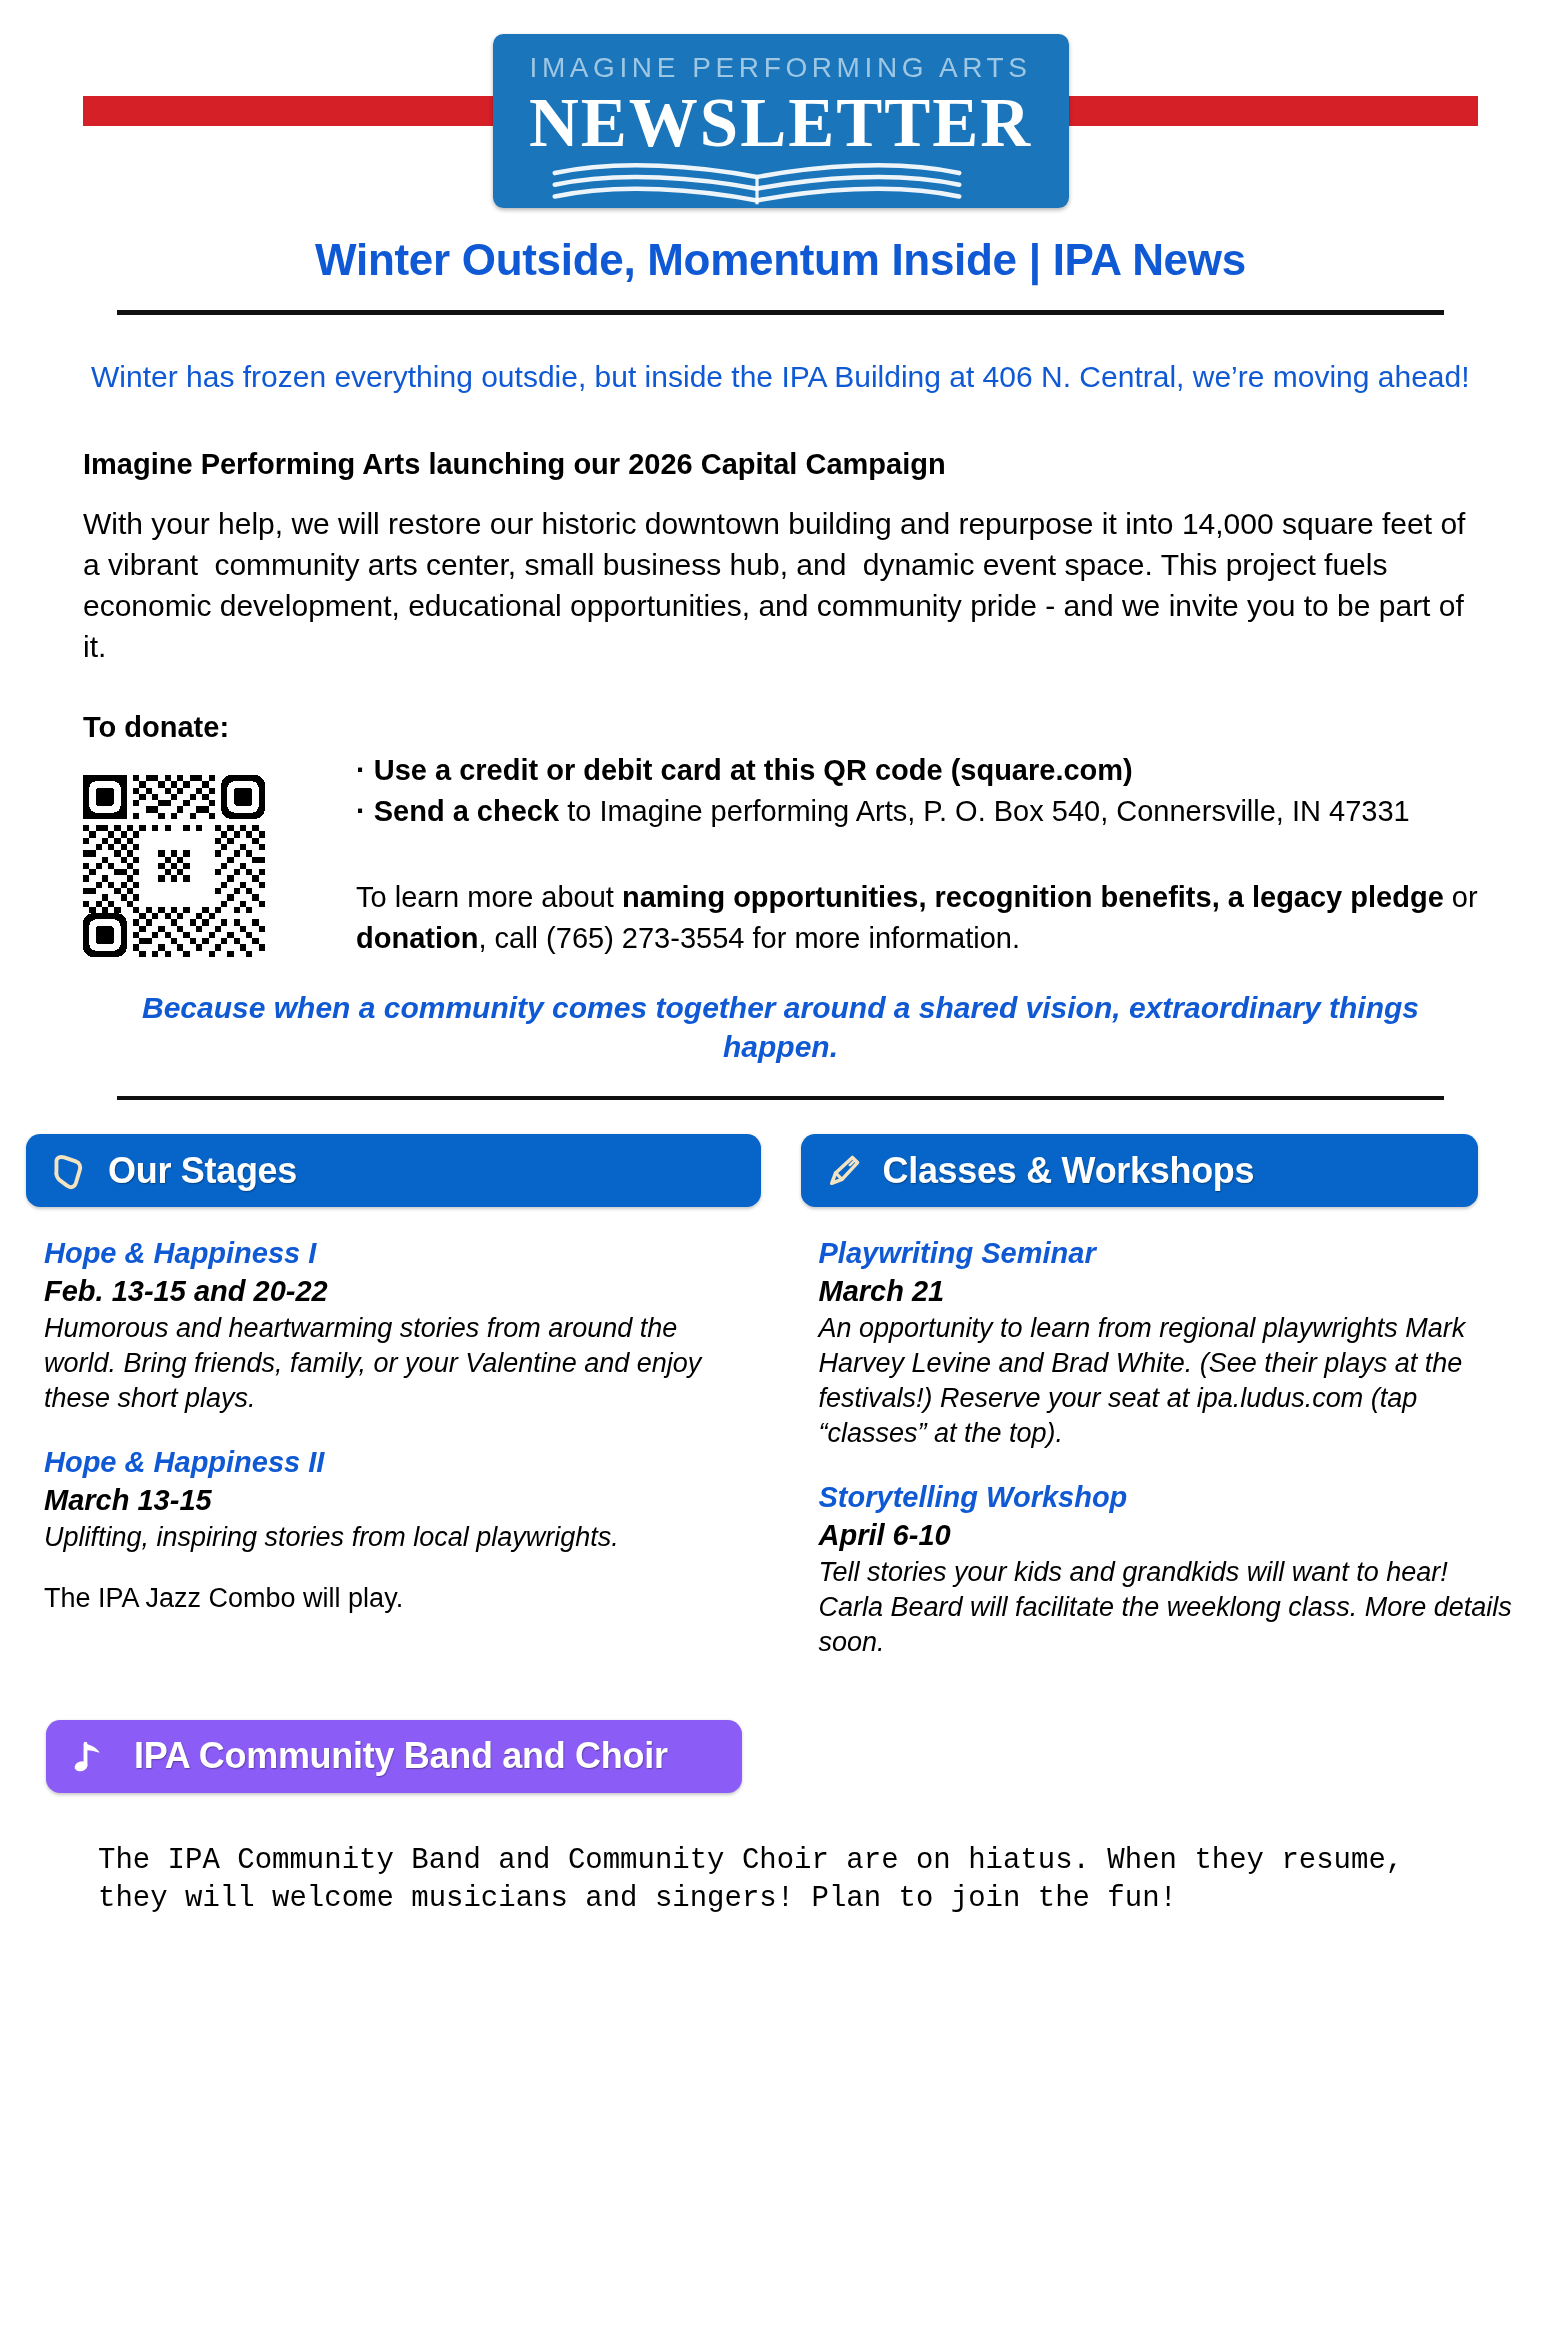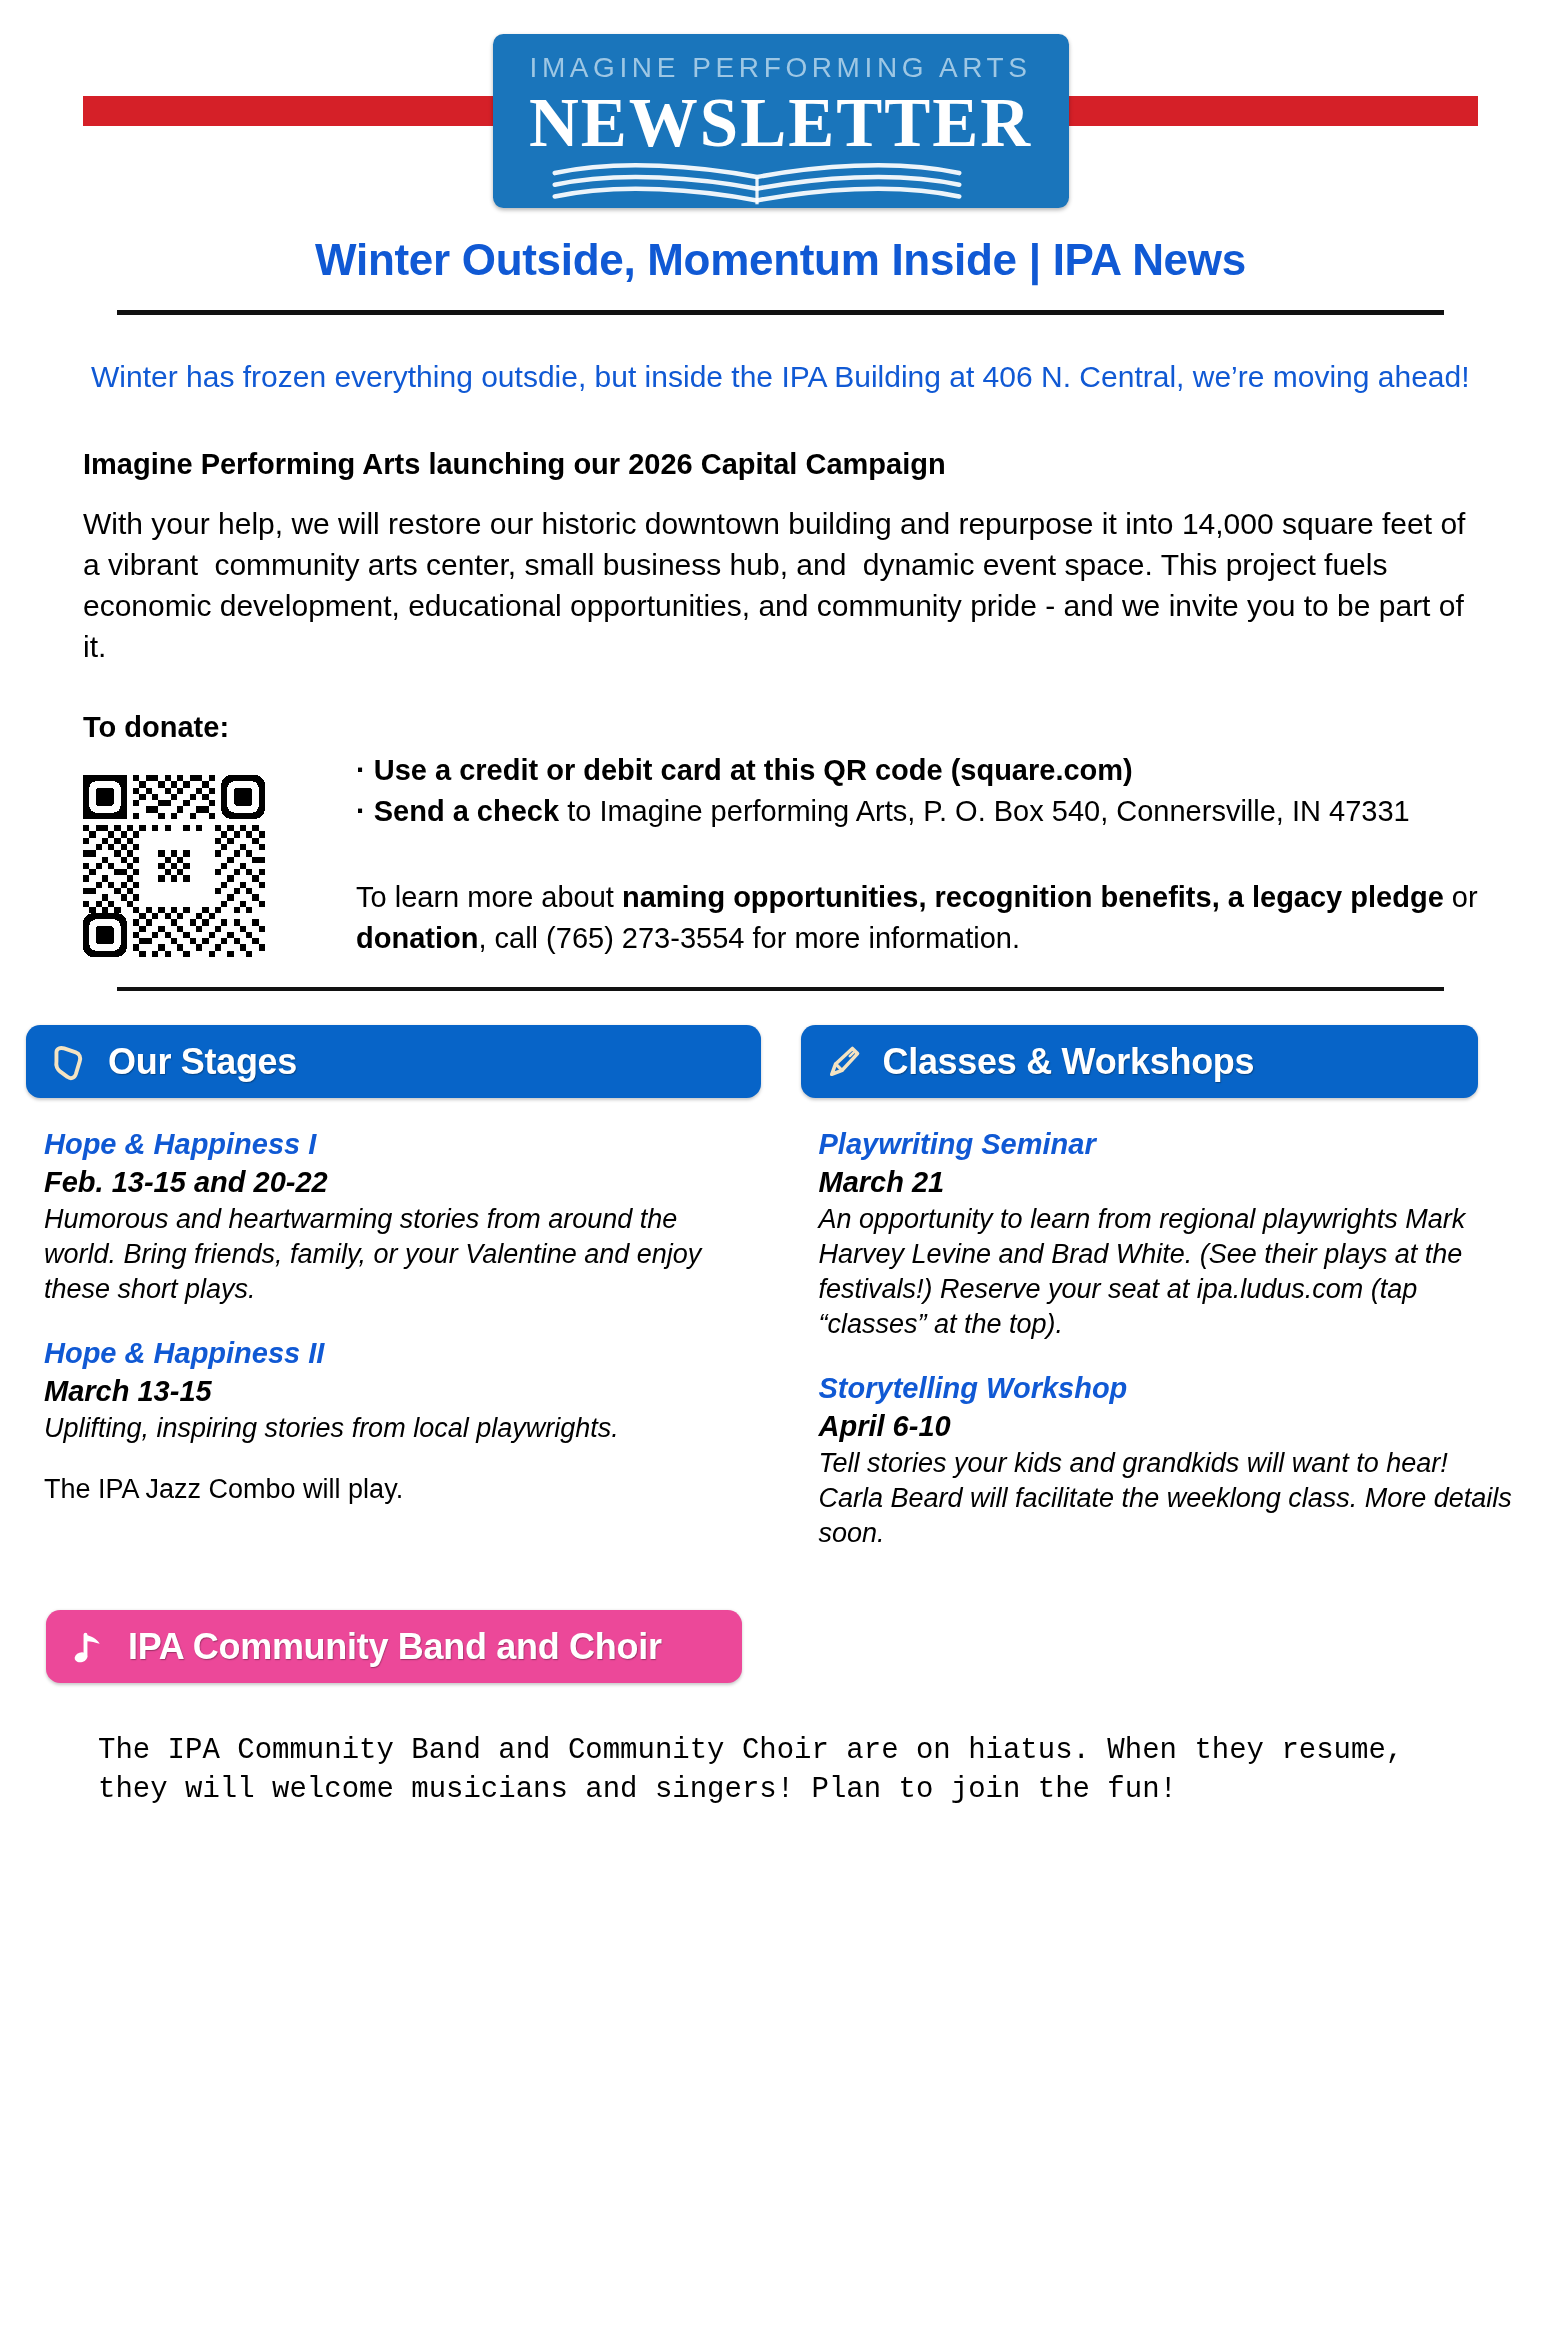--- a/index.html
+++ b/index.html
@@ -213,27 +213,27 @@
     line-height: 1.3;
     margin-top: 26px;
     padding: 0 18px;
   }
 
   
   .band-section { margin: 59px 0 0 0; padding: 0 46px; }
   .band-banner {
     display: flex;
     align-items: center;
-    background: #ec4899;
+    background: #8b5cf6;
     border-radius: 14.3px;
     height: 73px;
     padding: 0 22px;
     width: 696px;
     box-shadow: 0 1.3px 3.3px rgba(0,0,0,0.22);
-    gap: 17px;
+    gap: 23px;
   }
   .closing {
     font-size: 29px;
     line-height: 1.34;
     margin: 49px 52px 0 52px;
     max-width: 1451px;
     font-family: Liberation Mono, monospace;
   }
 </style>
 </head>
@@ -509,20 +509,21 @@
       </svg>
     </div>
 
     <div class="donate-text">
       <div class="bullet-line"><b>· Use a credit or debit card at this QR code (square.com)</b></div>
       <div class="bullet-line"><b>· Send a check</b><span> to Imagine performing Arts, P. O. Box 540, Connersville, IN 47331</span></div>
       <div class="learn-more"><span>To learn more about </span><b>naming opportunities, recognition benefits, a legacy pledge</b><span> or </span><b>donation</b><span>, call (765) 273-3554 for more information.</span></div>
     </div>
   </div>
 
+  <div class="quote">Because when a community comes together around a shared vision, extraordinary things happen.</div>
 
   <div class="rule bottom"></div>
 
   <div class="columns">
 
     <div class="col">
       <div class="banner">
         <span class="banner-icon">
           <svg width="40" height="40" viewBox="0 0 62 62">
             <path d="M10 16 C10 10, 16 8, 22 10 L40 16 C46 18, 48 24, 46 30 L40 50 C38 56, 32 58, 27 54

